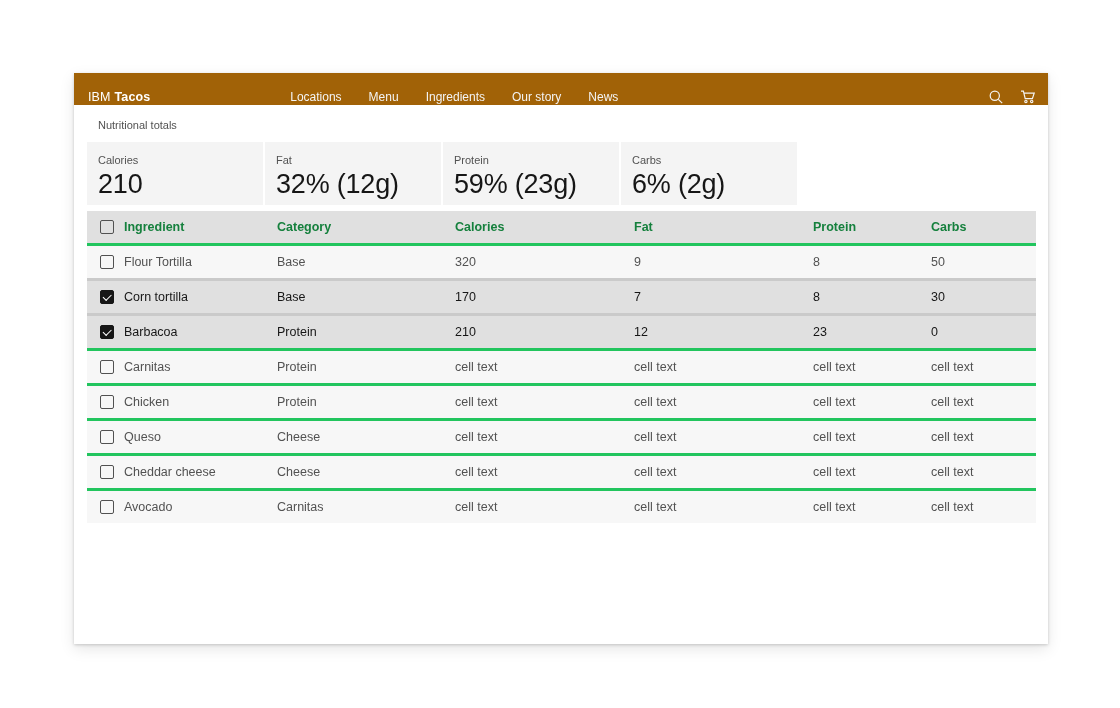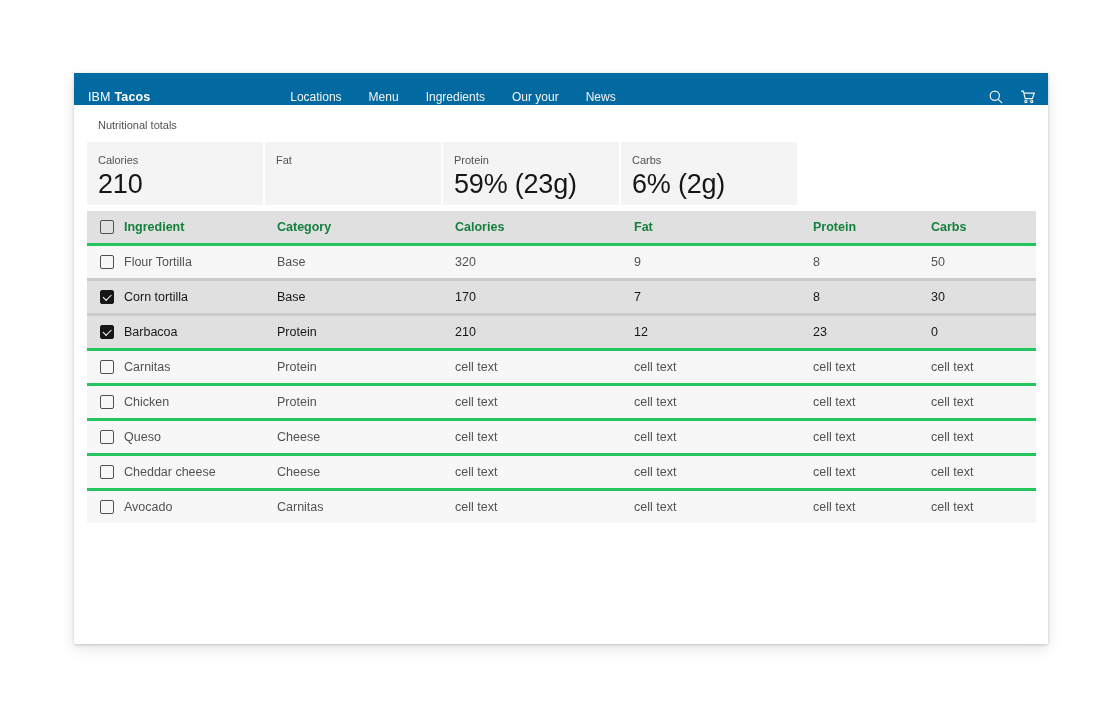--- a/index.html
+++ b/index.html
@@ -4,21 +4,21 @@
 <style>
   * { margin:0; padding:0; box-sizing:border-box; }
   html,body { width:1120px; height:708px; background:#ffffff; font-family:"Liberation Sans", sans-serif; }
   .app-card {
     position:absolute; left:74px; top:73px; width:974px; height:571px;
     background:#ffffff; overflow:hidden;
     box-shadow:0 1px 3px rgba(0,0,0,.18), 0 5px 14px rgba(0,0,0,.10);
   }
   
   .topbar {
-    height:32px; background:#0369a1; display:flex; align-items:center;
+    height:32px; background:#a16207; display:flex; align-items:center;
     padding:16px 4px 0 14px; color:#f4f4f4;
   }
   .brand { font-size:12.5px; color:#ffffff; white-space:nowrap; letter-spacing:.1px; }
   .brand .prefix { font-weight:400; margin-right:4px; }
   .brand .name { font-weight:700; }
   .nav { display:flex; gap:27px; margin-left:140px; }
   .nav-item { font-size:12px; color:#f4f4f4; cursor:pointer; white-space:nowrap; }
   .topbar-spacer { flex:1; }
   .icon-btn { width:32px; height:32px; display:flex; align-items:center; justify-content:center; cursor:pointer; }
   .icon-btn svg { display:block; }
@@ -73,21 +73,21 @@
 <div class="app-card">
 
   <div class="topbar">
     <div class="brand">
       <span class="prefix">IBM</span><span class="name">Tacos</span>
     </div>
     <div class="nav">
       <span class="nav-item">Locations</span>
       <span class="nav-item">Menu</span>
       <span class="nav-item">Ingredients</span>
-      <span class="nav-item">Our your</span>
+      <span class="nav-item">Our story</span>
       <span class="nav-item">News</span>
     </div>
     <div class="topbar-spacer"></div>
     <div class="icon-btn">
       <svg width="16" height="16" viewBox="0 0 16 16" fill="none" stroke="#f4f4f4" stroke-width="1.2">
         <circle cx="6.8" cy="6.8" r="4.6"></circle>
         <line x1="10.3" y1="10.3" x2="14.2" y2="14.2"></line>
       </svg>
     </div>
     <div class="icon-btn">
@@ -101,20 +101,21 @@
 
   <div class="small-label totals-label">Nutritional totals</div>
 
   <div class="tiles">
     <div class="tile">
       <div class="small-label">Calories</div>
       <div class="tile-value">210</div>
     </div>
     <div class="tile">
       <div class="small-label">Fat</div>
+      <div class="tile-value">32% (12g)</div>
     </div>
     <div class="tile">
       <div class="small-label">Protein</div>
       <div class="tile-value">59% (23g)</div>
     </div>
     <div class="tile">
       <div class="small-label">Carbs</div>
       <div class="tile-value">6% (2g)</div>
     </div>
   </div>

